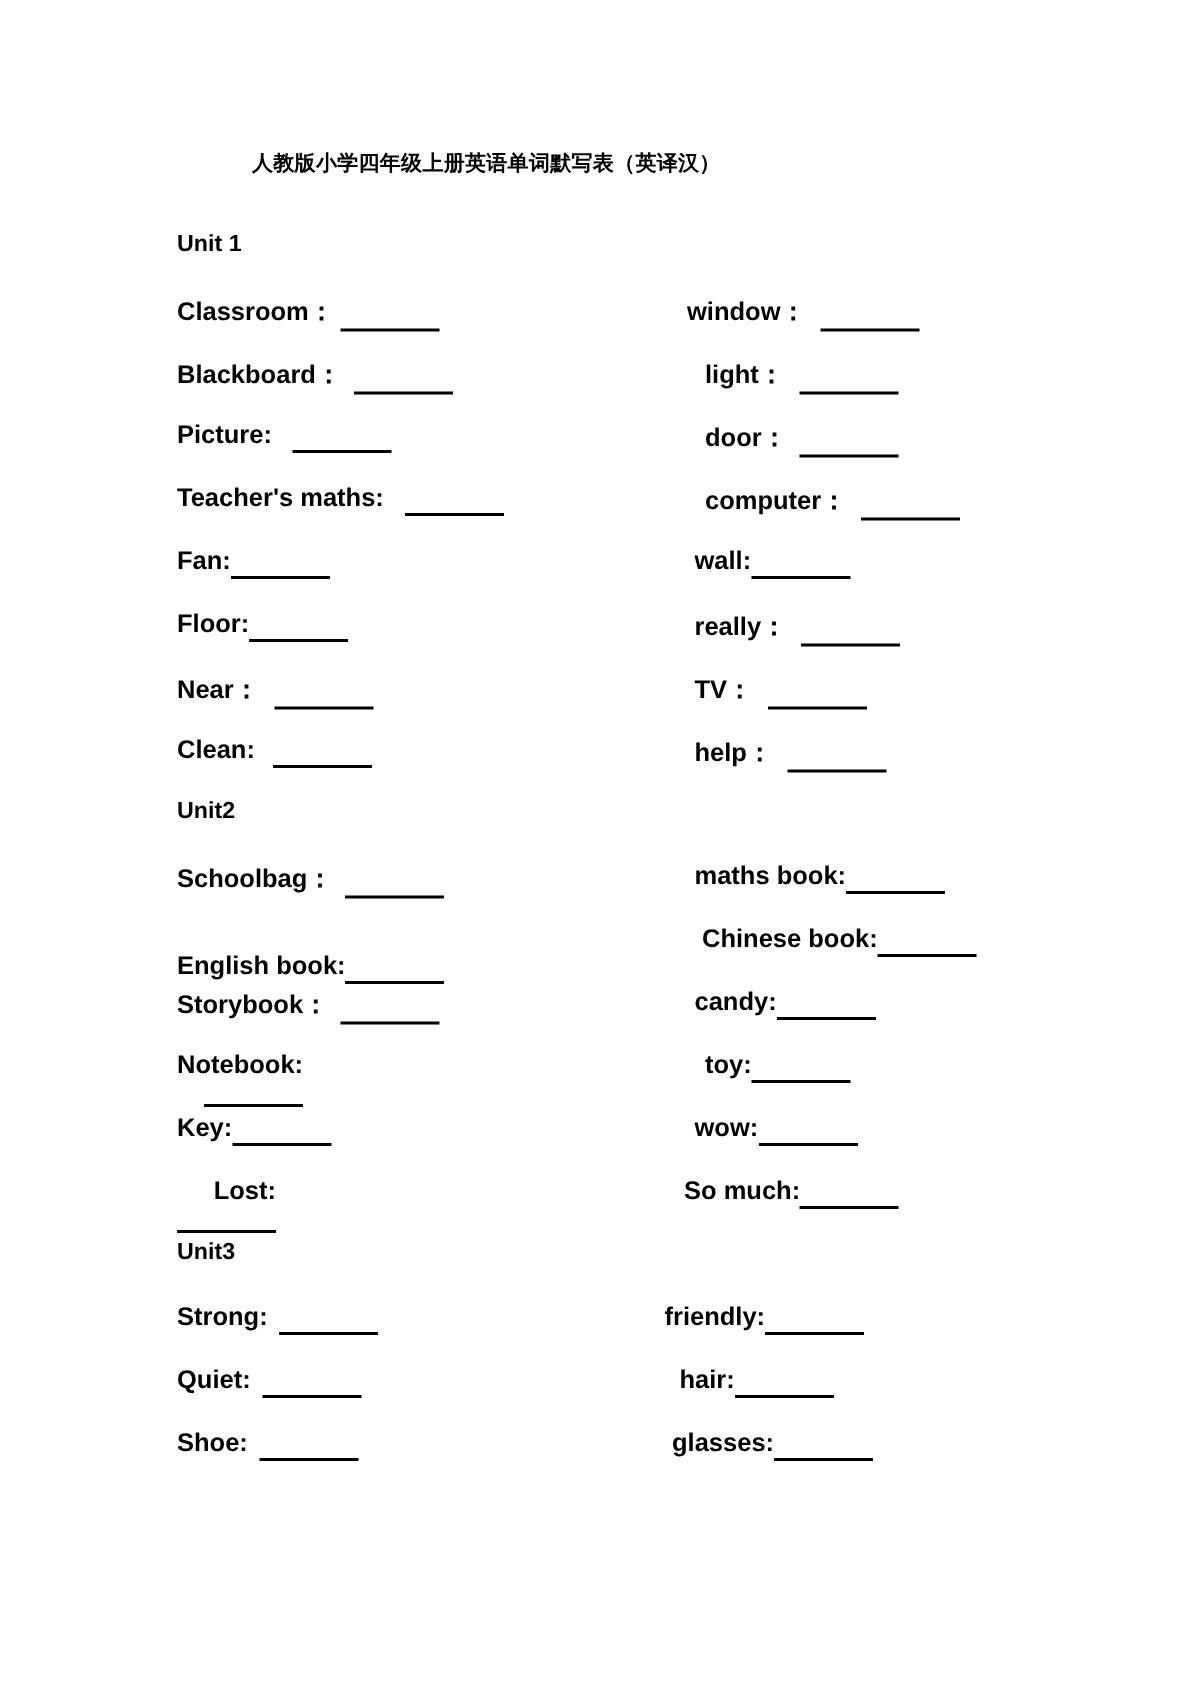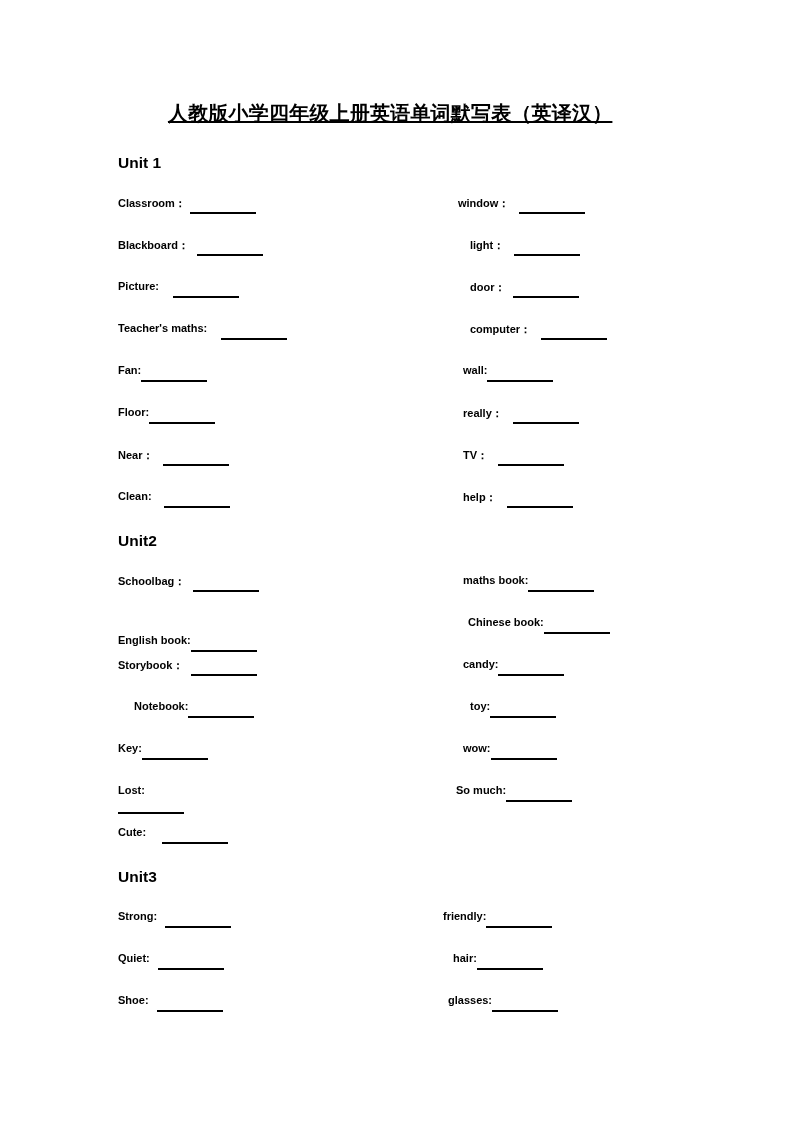--- a/index.html
+++ b/index.html
@@ -20,25 +20,24 @@
     left: 0;
     top: 0;
     width: 793px;
     height: 1122px;
     background: #ffffff;
   }
   .doc-title {
     position: absolute;
     left: 168px;
     top: 100px;
-    font-size: 20px;
+    font-size: 14px;
     font-weight: 700;
     letter-spacing: 0.2px;
     white-space: nowrap;
-    text-decoration: underline;
   }
   .content {
     position: absolute;
     left: 118px;
     top: 148px;
     width: 600px;
   }
   .row {
     height: 42px;
     position: relative;
@@ -47,25 +46,25 @@
     position: absolute;
     left: 0;
     top: 6px;
     font-size: 15.5px;
     font-weight: 700;
     white-space: nowrap;
   }
   .cell {
     position: absolute;
     top: 6px;
-    font-size: 11px;
+    font-size: 17px;
     font-weight: 700;
     white-space: nowrap;
     display: flex;
-    align-items: flex-start;
+    align-items: flex-end;
   }
   .term { display: inline-block; }
   .blank {
     display: inline-block;
     border-bottom: 2.2px solid #000;
     height: 14px;
     vertical-align: baseline;
     position: relative;
     top: 2px;
   }
@@ -201,21 +200,21 @@
           <span class="term">Storybook：</span>
           <span style="display: inline-block; width: 8px;"></span>
           <span class="blank" style="width: 66px;"></span>
         </div>
         <div class="cell" style="left: 345px;">
           <span class="term">candy:</span>
           <span class="blank" style="width: 66px;"></span>
         </div>
       </div>
       <div class="row">
-        <div class="cell" style="left: 16px;">
+        <div class="cell" style="left: 0px; flex-direction: column;">
           <span class="term">Notebook:</span>
           <span class="blank" style="width: 66px;"></span>
         </div>
         <div class="cell" style="left: 352px;">
           <span class="term">toy:</span>
           <span class="blank" style="width: 66px;"></span>
         </div>
       </div>
       <div class="row">
         <div class="cell" style="left: 0px;">
@@ -228,27 +227,20 @@
         </div>
       </div>
       <div class="row">
         <div class="cell" style="left: 0px; flex-direction: column;">
           <span class="term">Lost:</span>
           <span style="display: inline-block; width: 8px;"></span>
           <span class="blank" style="width: 66px;"></span>
         </div>
         <div class="cell" style="left: 338px;">
           <span class="term">So much:</span>
-          <span class="blank" style="width: 66px;"></span>
-        </div>
-      </div>
-      <div class="row">
-        <div class="cell" style="left: 0px;">
-          <span class="term">Cute:</span>
-          <span style="display: inline-block; width: 16px;"></span>
           <span class="blank" style="width: 66px;"></span>
         </div>
       </div>
       <div class="row">
         <div class="unit-head">Unit3</div>
       </div>
       <div class="row">
         <div class="cell" style="left: 0px;">
           <span class="term">Strong:</span>
           <span style="display: inline-block; width: 8px;"></span>

